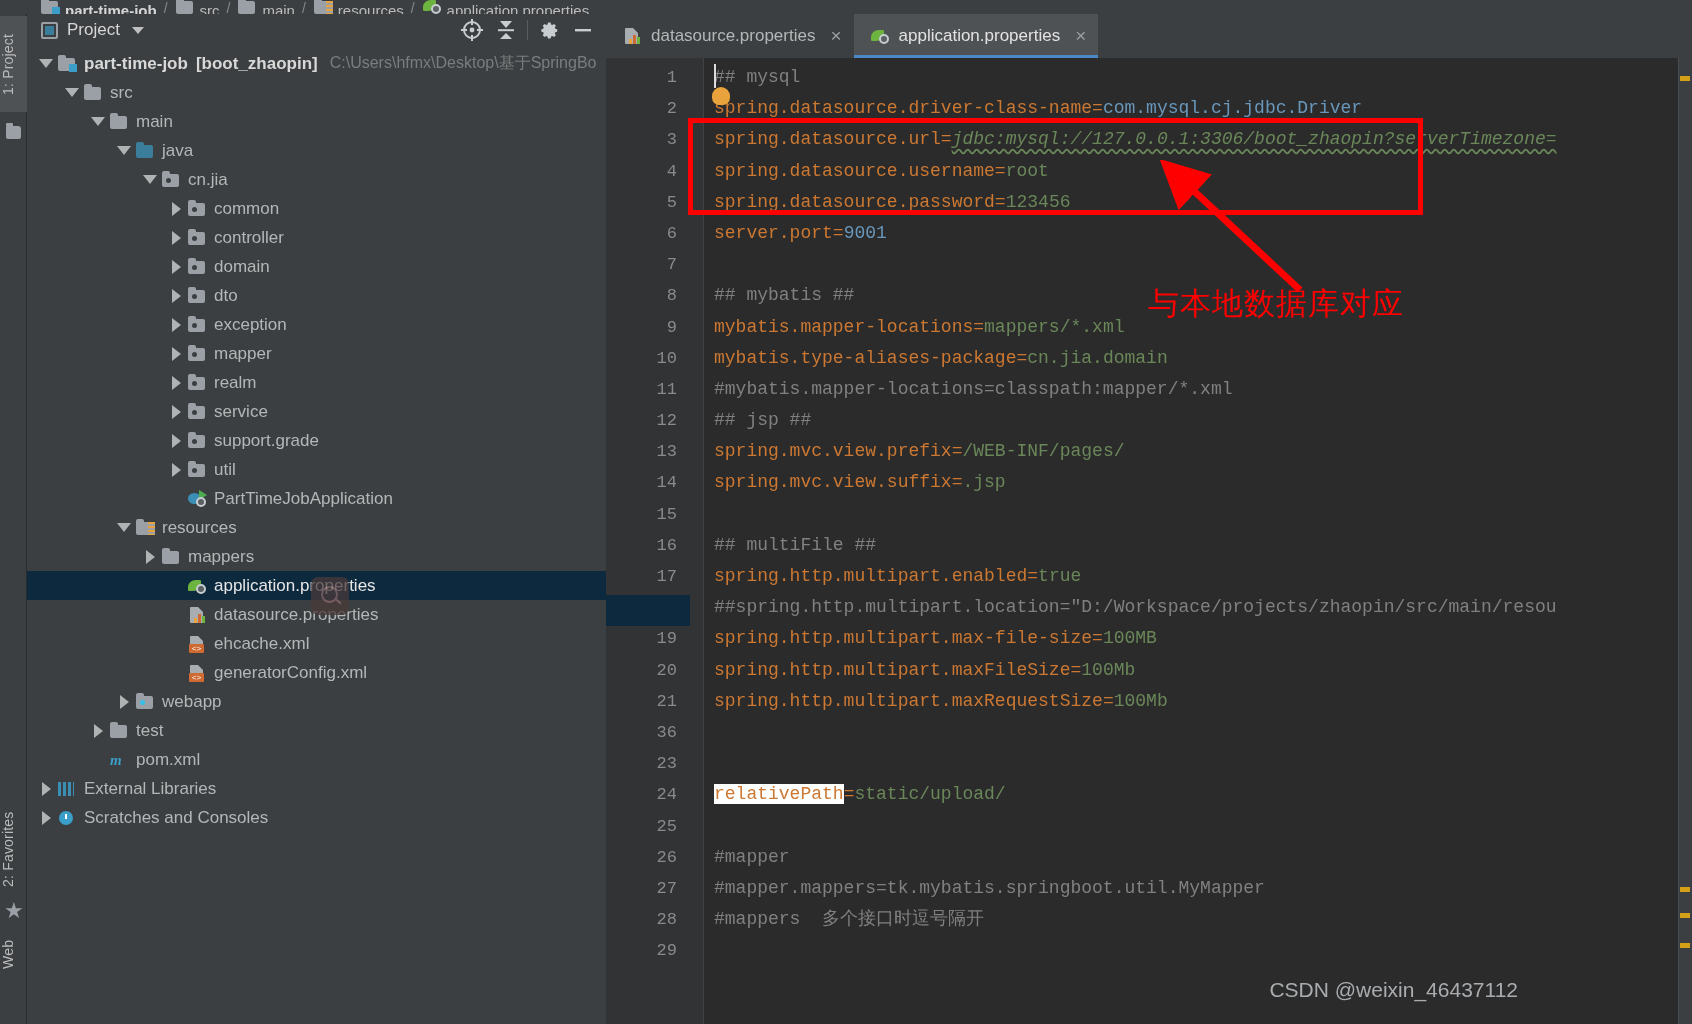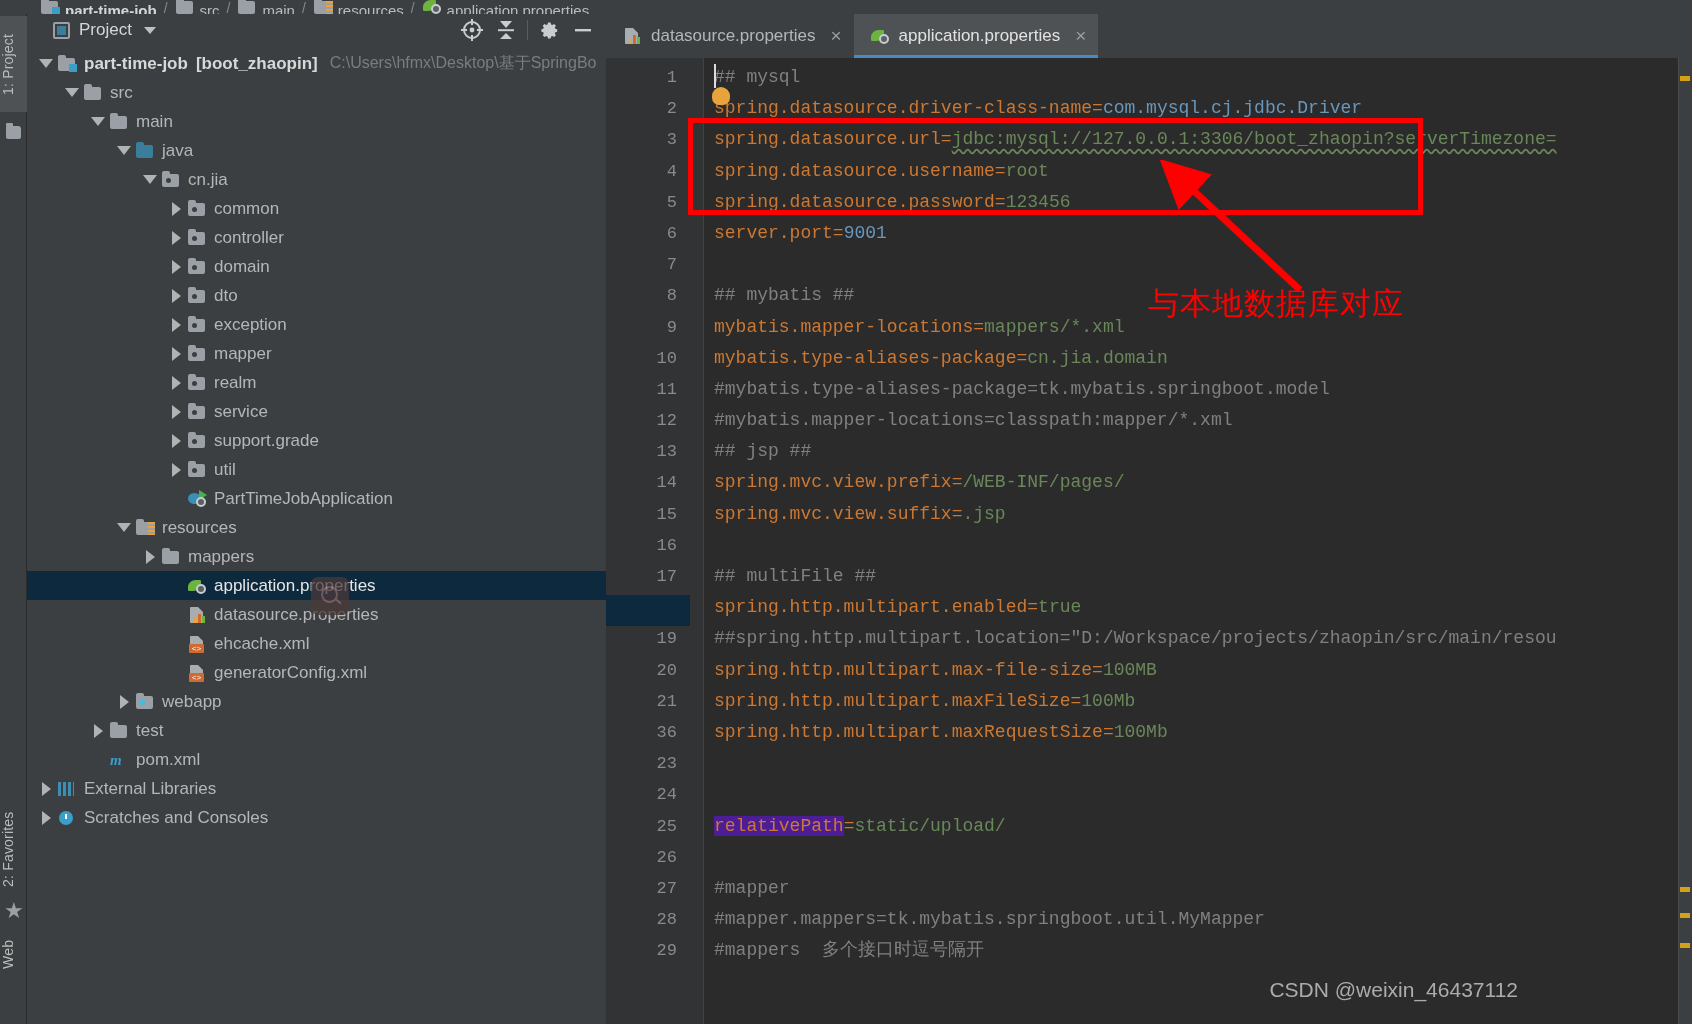--- a/index.html
+++ b/index.html
@@ -55,21 +55,21 @@
     background: #9aa0a6; border-radius: 1px 1px 0 0;
   }
 
   
   .project-panel {
     position: absolute; left: 27px; top: 14px; width: 579px; height: 1010px;
     background: #3c3f41; overflow: hidden; z-index: 4;
   }
   .pp-header {
     height: 32px; display: flex; align-items: center;
-    padding: 0 6px 0 26px; position: relative;
+    padding: 0 6px 0 14px; position: relative;
   }
   .pp-title {
     font-size: 17px; color: #d6d6d6; margin-left: 9px;
   }
   .pp-combo-ico {
     width: 17px; height: 17px; border: 2px solid #9aa0a6; border-radius: 2px;
     background: #3c3f41; position: relative; flex: none;
   }
   .pp-combo-ico:after {
     content: ""; position: absolute; inset: 2px; background: #3b7e9c;
@@ -230,24 +230,24 @@
   }
   .code {
     flex: 1; position: relative; padding-top: 4px; overflow: hidden;
     font-family: "Liberation Mono", monospace; font-size: 18px;
   }
   .cl { height: 31.2px; line-height: 31.2px; white-space: pre; padding-left: 10px; }
   .k { color: #cc7832; }
   .v { color: #6a8759; }
   .n { color: #6897bb; }
   .c { color: #808080; }
-  .hl { background: #4c1d95; text-align: center; }
+  .hl { background: #ffffff; text-align: center; }
   .squig {
     text-decoration: underline; text-decoration-style: wavy;
-    text-decoration-color: #6a8759; text-underline-offset: 4px;
+    text-decoration-color: #6a8759; text-underline-offset: 4px; font-style: italic;
   }
   .caret {
     position: absolute; left: 10px; top: 6px; width: 2px; height: 24px; background: #dcdcdc;
   }
   .bulb {
     position: absolute; left: 8px; top: 29px; width: 18px; height: 18px;
     background: #e8a33d; border-radius: 50% 50% 40% 40%;
   }
 
   
@@ -722,21 +722,20 @@
       <div class="cl"><span class="c">## mysql</span></div>
           <div class="cl"><span class="k">spring.datasource.driver-class-name</span><span class="k">=</span><span class="n">com.mysql.cj.jdbc.Driver</span></div>
           <div class="cl"><span class="k">spring.datasource.url</span><span class="k">=</span><span class="v squig">jdbc:mysql://127.0.0.1:3306/boot_zhaopin?serverTimezone=</span></div>
           <div class="cl"><span class="k">spring.datasource.username</span><span class="k">=</span><span class="v">root</span></div>
           <div class="cl"><span class="k">spring.datasource.password</span><span class="k">=</span><span class="v">123456</span></div>
           <div class="cl"><span class="k">server.port</span><span class="k">=</span><span class="n">9001</span></div>
           <div class="cl">&nbsp;</div>
           <div class="cl"><span class="c">## mybatis ##</span></div>
           <div class="cl"><span class="k">mybatis.mapper-locations</span><span class="k">=</span><span class="v">mappers/*.xml</span></div>
           <div class="cl"><span class="k">mybatis.type-aliases-package</span><span class="k">=</span><span class="v">cn.jia.domain</span></div>
-          <div class="cl"><span class="c">#mybatis.type-aliases-package=tk.mybatis.springboot.model</span></div>
           <div class="cl"><span class="c">#mybatis.mapper-locations=classpath:mapper/*.xml</span></div>
           <div class="cl"><span class="c">## jsp ##</span></div>
           <div class="cl"><span class="k">spring.mvc.view.prefix</span><span class="k">=</span><span class="v">/WEB-INF/pages/</span></div>
           <div class="cl"><span class="k">spring.mvc.view.suffix</span><span class="k">=</span><span class="v">.jsp</span></div>
           <div class="cl">&nbsp;</div>
           <div class="cl"><span class="c">## multiFile ##</span></div>
           <div class="cl"><span class="k">spring.http.multipart.enabled</span><span class="k">=</span><span class="v">true</span></div>
           <div class="cl"><span class="c">##spring.http.multipart.location="D:/Workspace/projects/zhaopin/src/main/resou</span></div>
           <div class="cl"><span class="k">spring.http.multipart.max-file-size</span><span class="k">=</span><span class="v">100MB</span></div>
           <div class="cl"><span class="k">spring.http.multipart.maxFileSize</span><span class="k">=</span><span class="v">100Mb</span></div>

